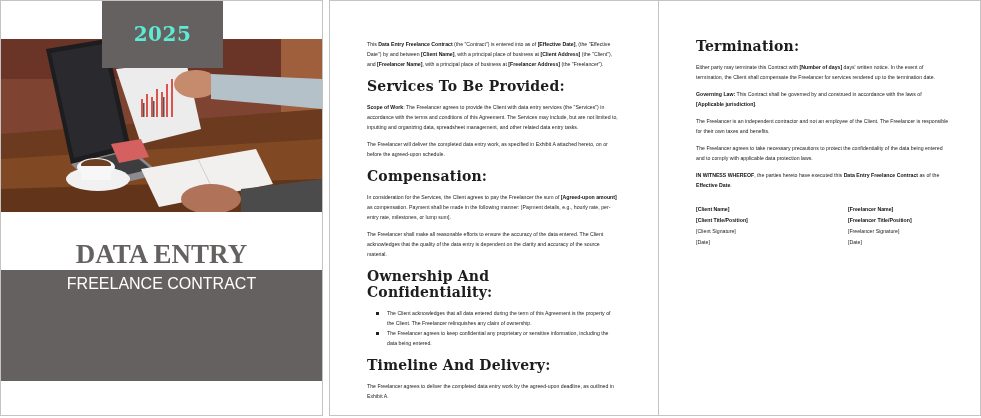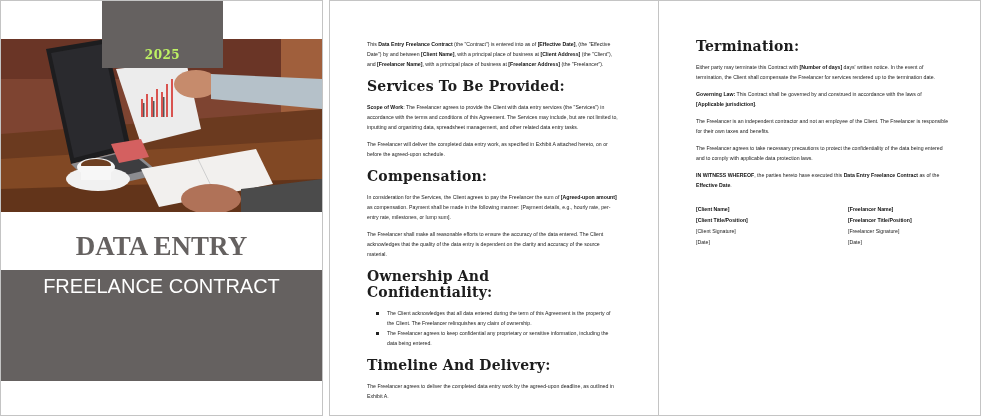--- a/index.html
+++ b/index.html
@@ -26,37 +26,37 @@
     background: linear-gradient(180deg, #7a3f2c 0%, #8e4a33 30%, #6b3a22 55%, #4a2a1a 100%);
   }
   .cover-photo svg { position: absolute; left: 0; top: 0; }
   .year-box {
     position: absolute; left: 101px; top: 0; width: 121px; height: 67px;
     background: #656160;
     display: flex; align-items: flex-end; justify-content: center;
   }
   .year-text {
     font-family: "DejaVu Serif", serif; font-weight: bold;
-    color: #bef264; font-size: 12px; letter-spacing: 0.5px;
-    margin-bottom: 6px;
+    color: #5eead4; font-size: 20px; letter-spacing: 0.5px;
+    margin-bottom: 22px;
   }
   .cover-title {
-    position: absolute; left: 0; top: 230px; width: 321px;
+    position: absolute; left: 0; top: 238px; width: 321px;
     text-align: center;
     font-family: "Liberation Serif", serif; font-weight: bold;
     font-size: 27px; color: #656160; letter-spacing: 0px;
   }
   .cover-band {
     position: absolute; left: 0; top: 269px; width: 321px; height: 111px;
     background: #656160;
   }
   .cover-subtitle {
     position: absolute; left: 0; top: 5px; width: 321px; text-align: center;
     font-family: "Liberation Sans", sans-serif;
-    color: #ffffff; font-size: 20px;
+    color: #ffffff; font-size: 16px;
   }
 
   
   .content { position: absolute; left: 37px; top: 38px; width: 252px; }
   #page3 .content { top: 37px; left: 37px; width: 254px; }
   p {
     margin: 0 0 7px 0;
     font-size: 5.2px; line-height: 10px; color: #222222;
   }
   b { color: #111; }

